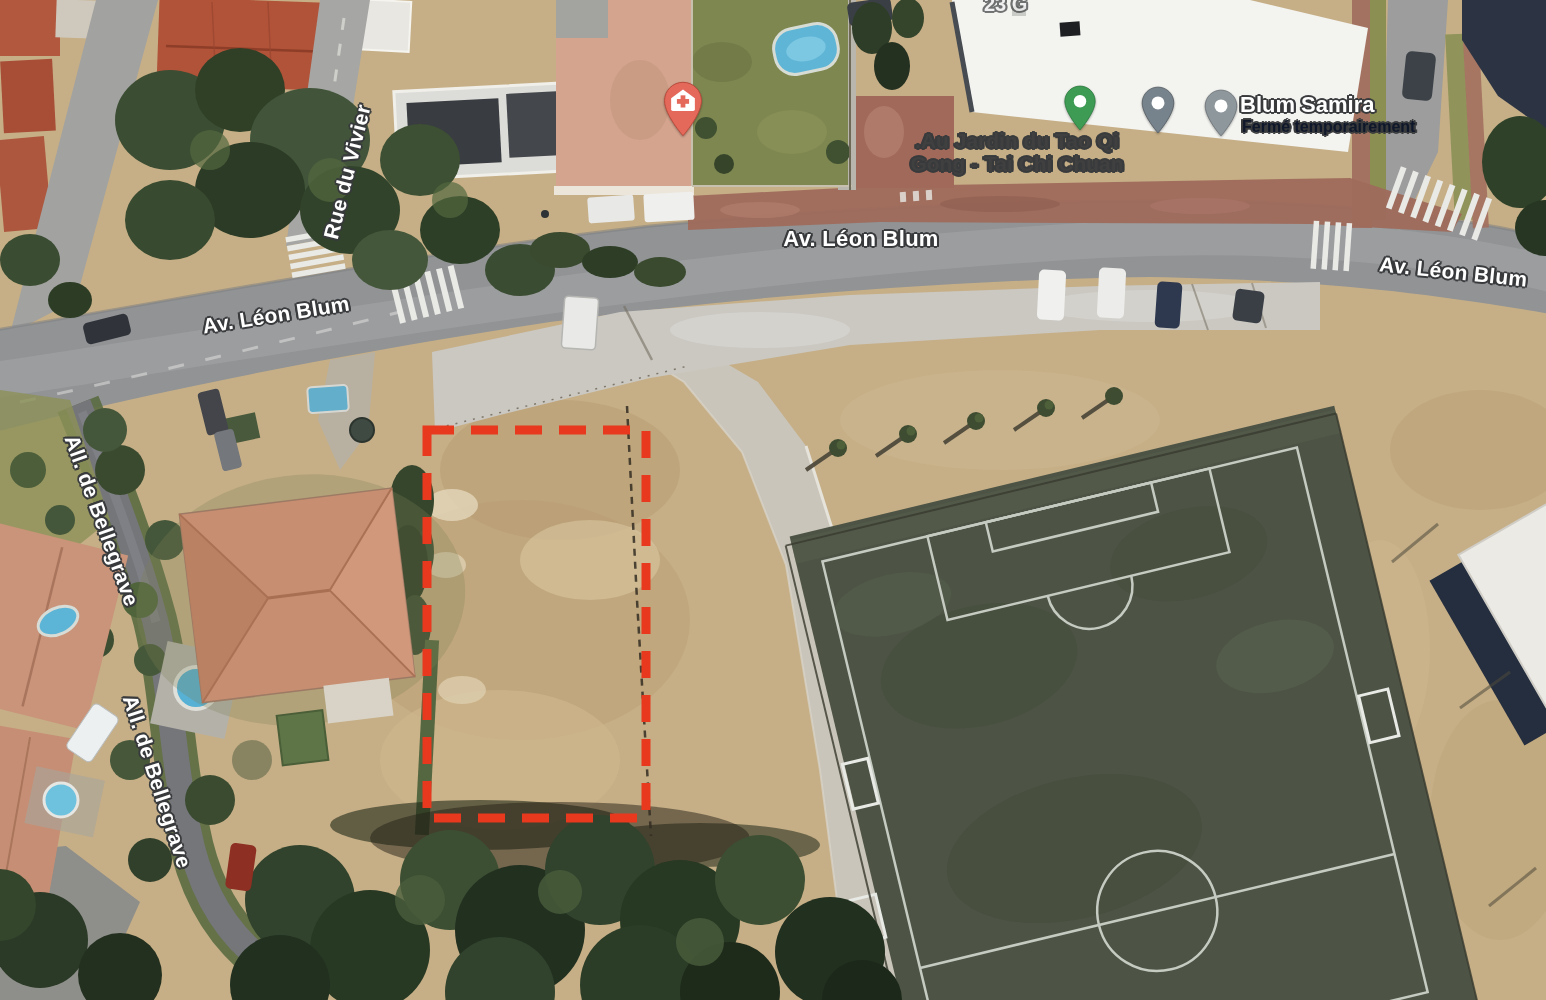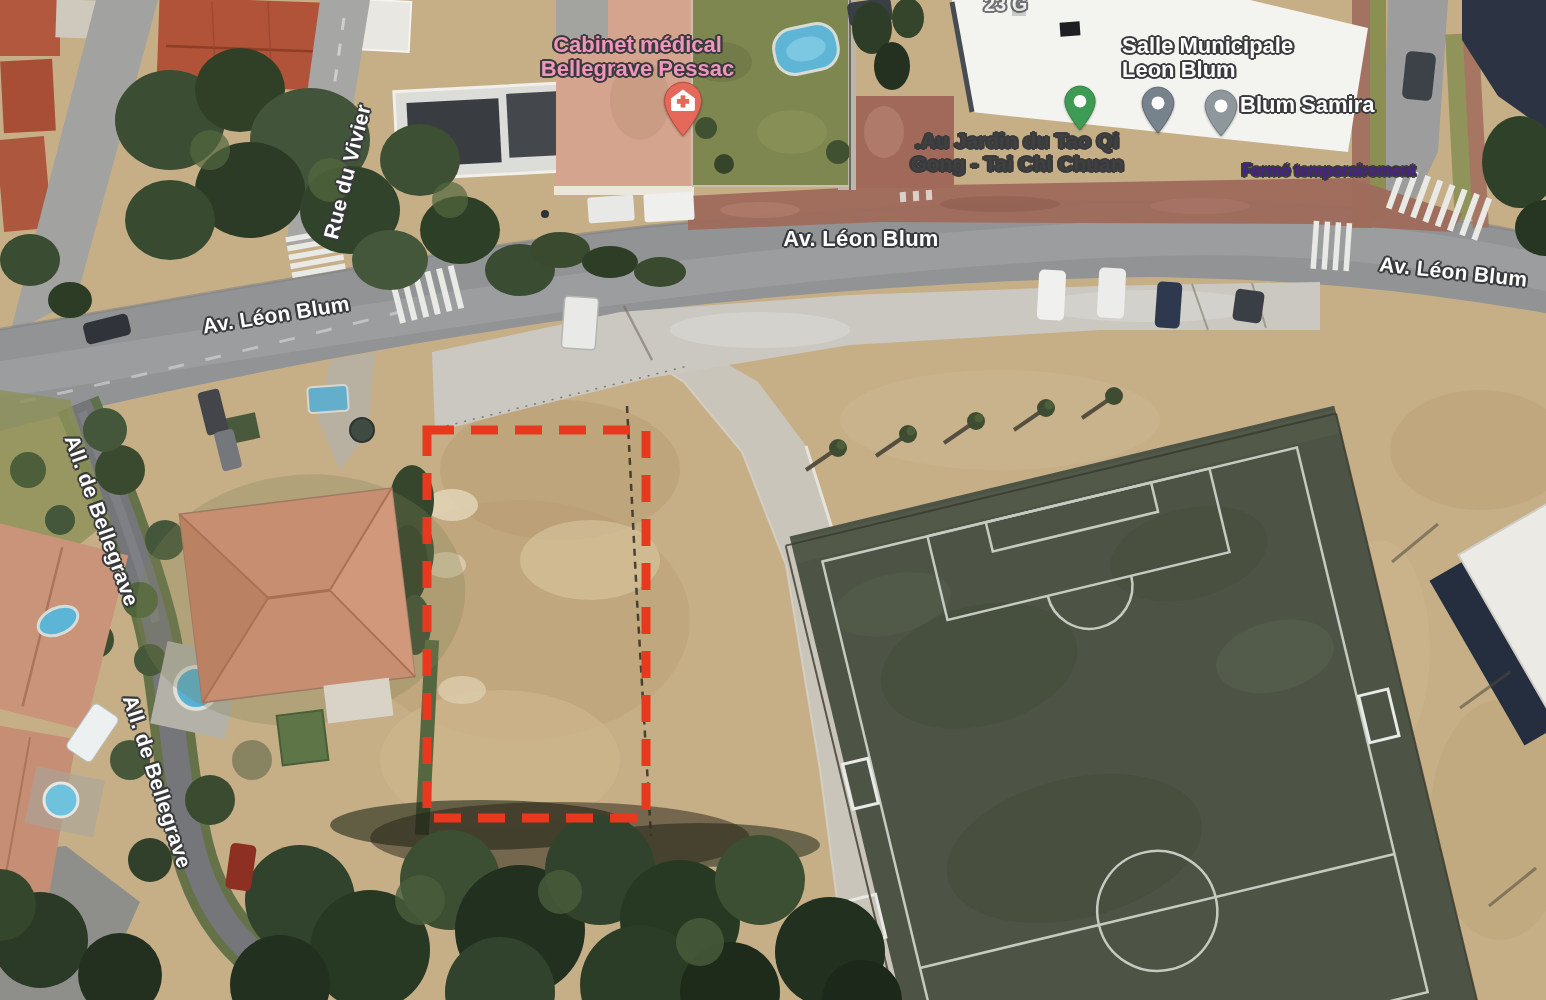--- a/index.html
+++ b/index.html
@@ -11,21 +11,21 @@
         -2px 1px 0 rgba(56,58,60,.95),2px 1px 0 rgba(56,58,60,.95),
         0 2px 0 rgba(56,58,60,.95),0 -2px 0 rgba(56,58,60,.95),
         -2px 0 0 rgba(56,58,60,.95),2px 0 0 rgba(56,58,60,.95);}
   .poi{text-align:center;}
   .pin{position:absolute;z-index:5;}
   .pin svg{display:block;filter:drop-shadow(0 1px 1px rgba(0,0,0,.35));}
   .street{color:#fff;font-size:21px;letter-spacing:.3px;}
   .c-cab{color:#f096ba;font-size:22px;}
   .c-tao{color:#404040;font-size:21px;}
   .c-wht{color:#fff;font-size:22px;}
-  .c-sub{color:#4c1d95;font-size:16px;margin-top:44px;}
+  .c-sub{color:#0f172a;font-size:16px;}
   .c-faint{color:#f0f0f0;font-size:20px;opacity:.7;}
 </style>
 </head>
 <body>
 
 <div class="stage">
 
 <svg class="base" width="1546" height="1000" viewBox="0 0 1546 1000">
 
   <g>
@@ -385,31 +385,23 @@
 </svg>
 
 <div class="lbl street halo" style="left:772px;top:227px;width:178px;text-align:center;font-size:22px;">Av. Léon Blum</div>
 <div class="lbl street halo" style="left:1366px;top:260px;width:175px;text-align:center;transform:rotate(6deg);">Av. Léon Blum</div>
 <div class="lbl street halo" style="left:190px;top:303px;width:172px;text-align:center;transform:rotate(-9deg);">Av. Léon Blum</div>
 <div class="lbl street halo" style="left:272px;top:160px;width:150px;text-align:center;transform:rotate(-76deg);">Rue du Vivier</div>
 <div class="lbl street halo" style="left:7px;top:509px;width:190px;text-align:center;transform:rotate(70deg);">All. de Bellegrave</div>
 <div class="lbl street halo" style="left:60px;top:770px;width:195px;text-align:center;transform:rotate(72deg);">All. de Bellegrave</div>
 <div class="lbl c-faint halo" style="left:984px;top:-7px;">23 G</div>
 
-<div class="lbl poi c-cab halo" style="left:540px;top:33px;width:195px;">
-  <span style="display:block">Cabinet médical</span>
-  <span style="display:block">Bellegrave Pessac</span>
-</div>
 <div class="lbl poi c-tao halo" style="left:903px;top:129px;width:228px;">
   <span style="display:block">.Au Jardin du Tao Qi</span>
   <span style="display:block">Gong - Tai Chi Chuan</span>
-</div>
-<div class="lbl c-wht halo" style="left:1122px;top:34px;">
-  <span style="display:block">Salle Municipale</span>
-  <span style="display:block">Leon Blum</span>
 </div>
 <div class="lbl c-wht halo" style="left:1240px;top:93px;">Blum Samira</div>
 <div class="lbl c-sub halo" style="left:1242px;top:118px;">Fermé temporairement</div>
 
 <div class="pin" style="left:662px;top:81px;">
   <svg width="42" height="56" viewBox="0 0 24 34">
     <path d="M12 .8C5.8.8.8 5.8.8 12c0 8.6 11.2 21.2 11.2 21.2S23.2 20.6 23.2 12C23.2 5.8 18.2.8 12 .8z" stroke="#b84a3c" stroke-width=".6" fill="#e4695a"></path>
     <path fill="#ffffff" d="M12 5.1 L19.2 10.4 V17.1 q0 1.1-1.1 1.1 H5.9 q-1.1 0-1.1-1.1 V10.4 Z"></path>
     <rect x="10.55" y="8.7" width="2.9" height="7.4" fill="#e4695a"></rect>
     <rect x="8.3" y="10.95" width="7.4" height="2.9" fill="#e4695a"></rect>

